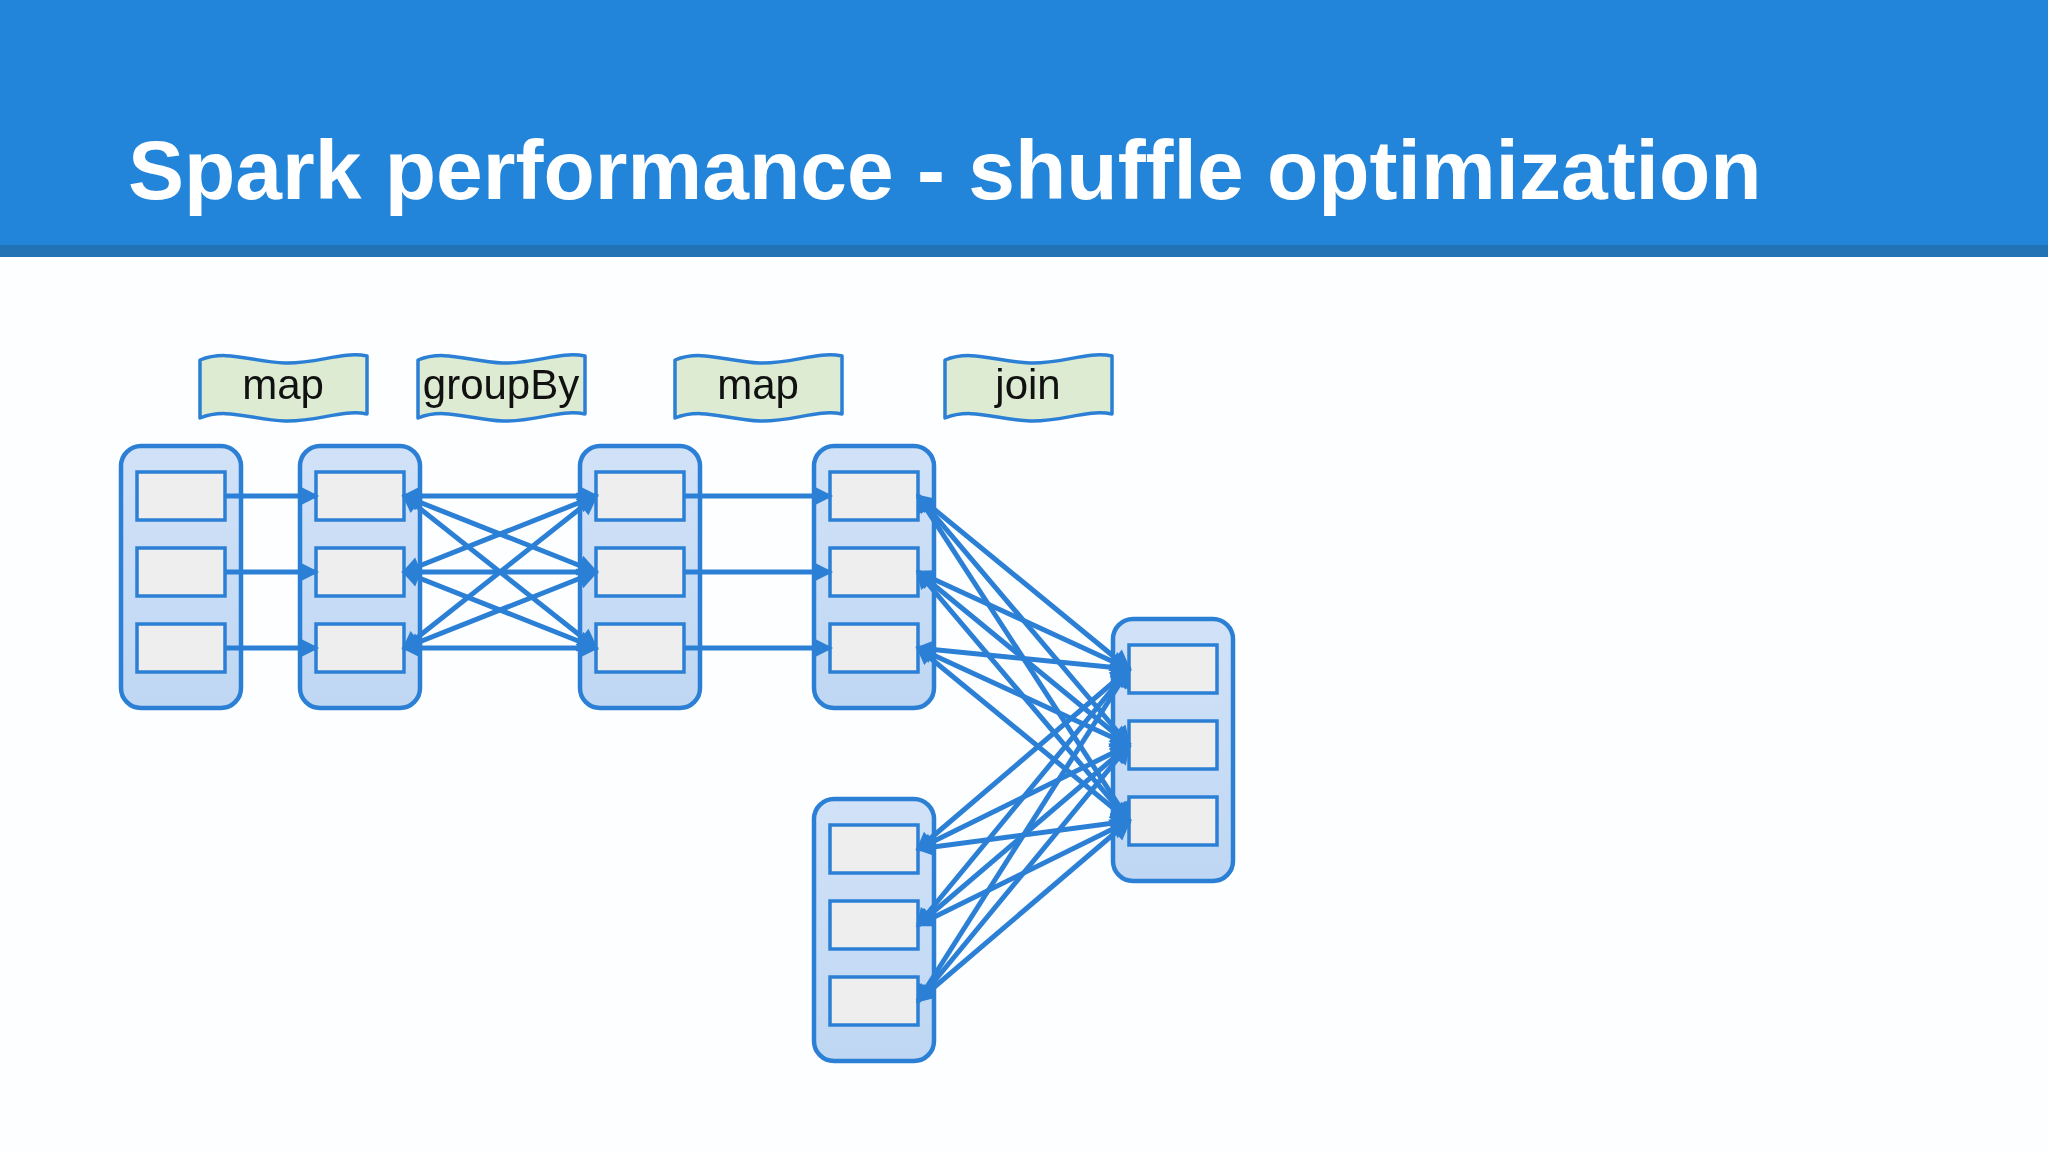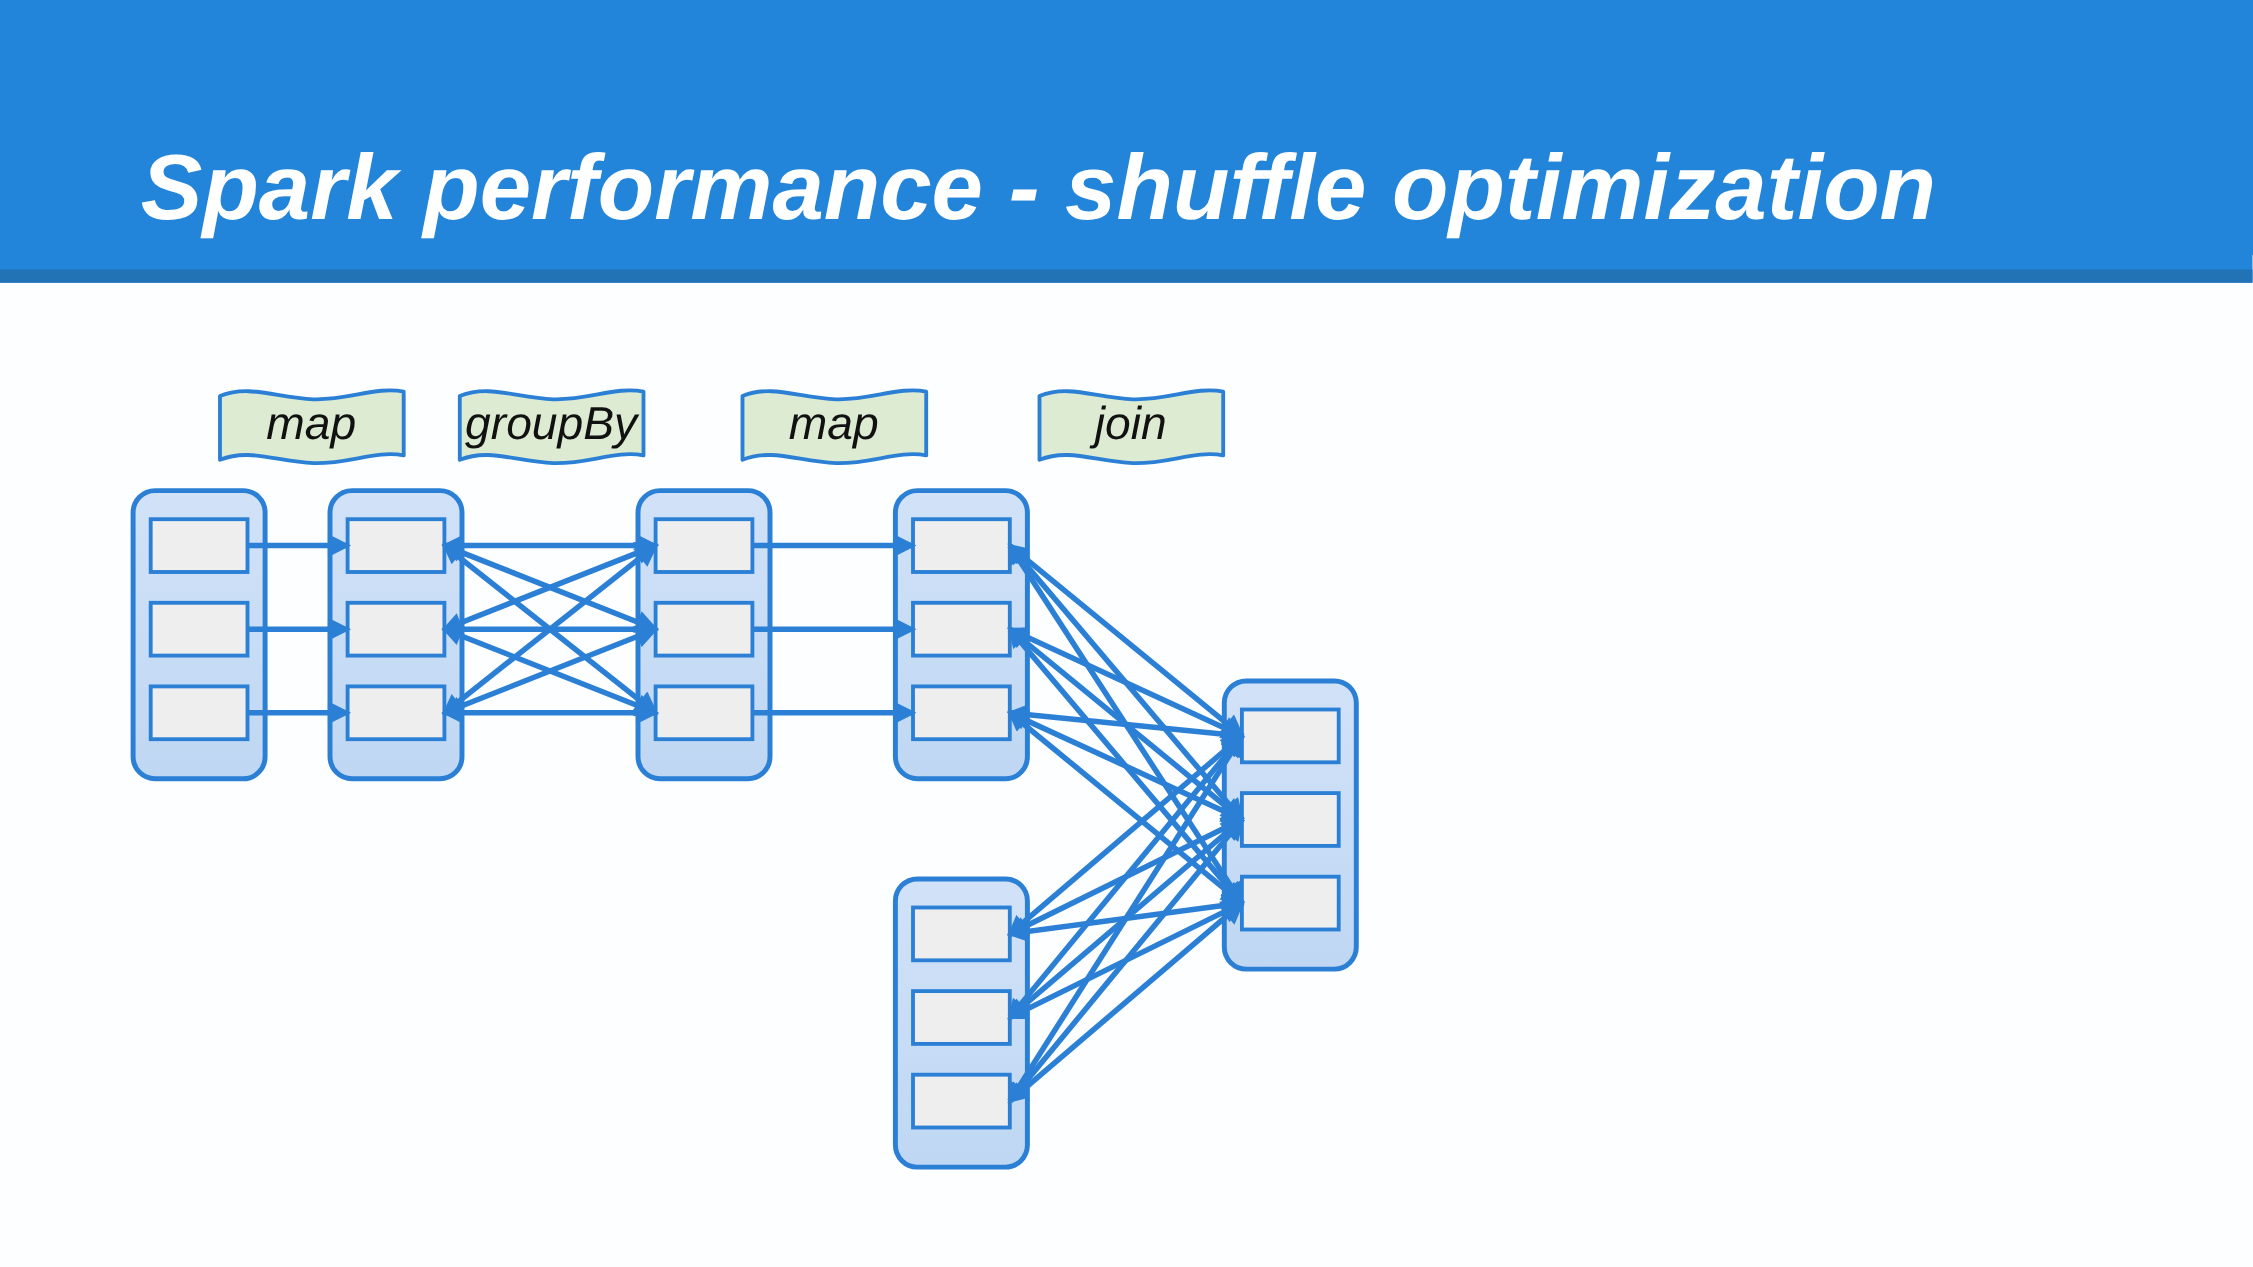--- a/index.html
+++ b/index.html
@@ -2,21 +2,20 @@
 <html><head>
 <meta charset="utf-8">
 <style>
   html,body{margin:0;padding:0;background:#ffffff;}
   .slide{
     position:relative;
     width:2048px;height:1152px;
     overflow:hidden;
     background:#FDFEFF;
     font-family:"Liberation Sans", sans-serif;
-    font-style:italic;
   }
   .slide-header{
     position:absolute;left:0;top:0;width:100%;height:257px;
     background:var(--header-bg,#2385DA);
   }
   .header-strip{
     position:absolute;left:0;bottom:0;width:100%;height:12px;
     background:var(--header-strip,#2173B5);
   }
   .slide-title{

